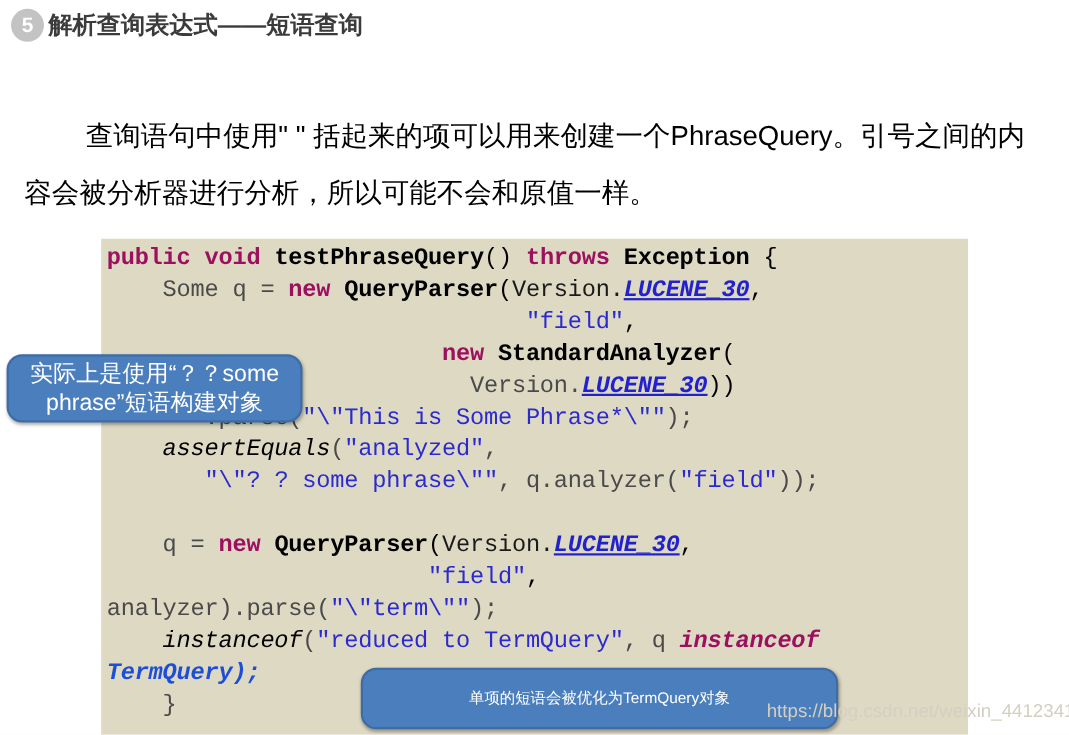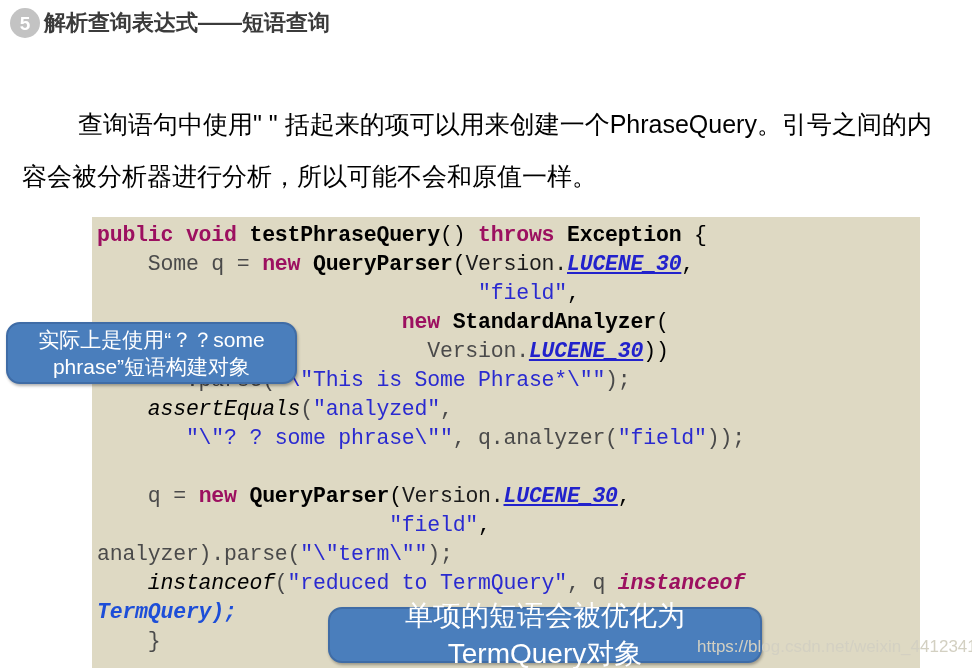--- a/index.html
+++ b/index.html
@@ -62,21 +62,20 @@
 
   
   #code-block {
     position: absolute;
     left: 92px;
     top: 217px;
     width: 788px;
     height: 451px;
     background: #ded9c3;
     overflow: hidden;
-    padding-left: 40px;
   }
   #code-text {
     position: absolute;
     left: 5px;
     top: 4px;
     margin: 0;
     font-family: "Liberation Mono", "DejaVu Sans Mono", monospace;
     font-size: 21.5px;
     line-height: 29px;
     white-space: pre;
@@ -104,32 +103,32 @@
     text-align: center;
     box-sizing: border-box;
     display: flex;
     align-items: center;
     justify-content: center;
     box-shadow: 1px 2px 3px rgba(0,0,0,0.30);
   }
   #callout-phrase {
     left: 6px;
     top: 322px;
-    width: 291px;
+    width: 269px;
     height: 62px;
     font-size: 21px;
     line-height: 27px;
     padding: 0 10px;
   }
   #callout-termquery {
     left: 328px;
     top: 607px;
     width: 434px;
     height: 56px;
-    font-size: 28px;
+    font-size: 14px;
     padding: 0 12px;
   }
 
   
   #watermark {
     position: absolute;
     left: 697px;
     top: 637px;
     font-size: 17px;
     color: #d3d0c2;

